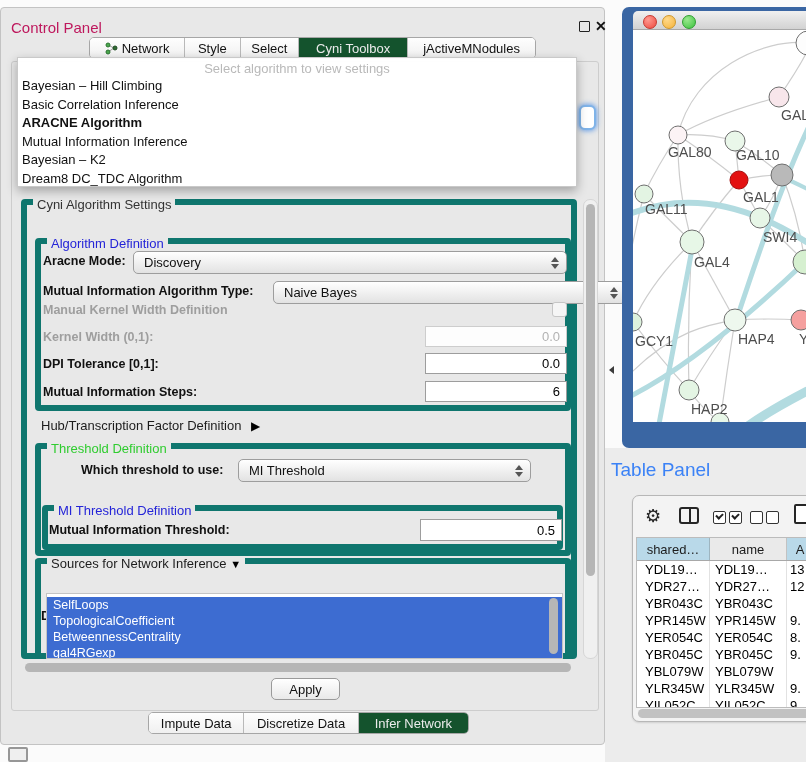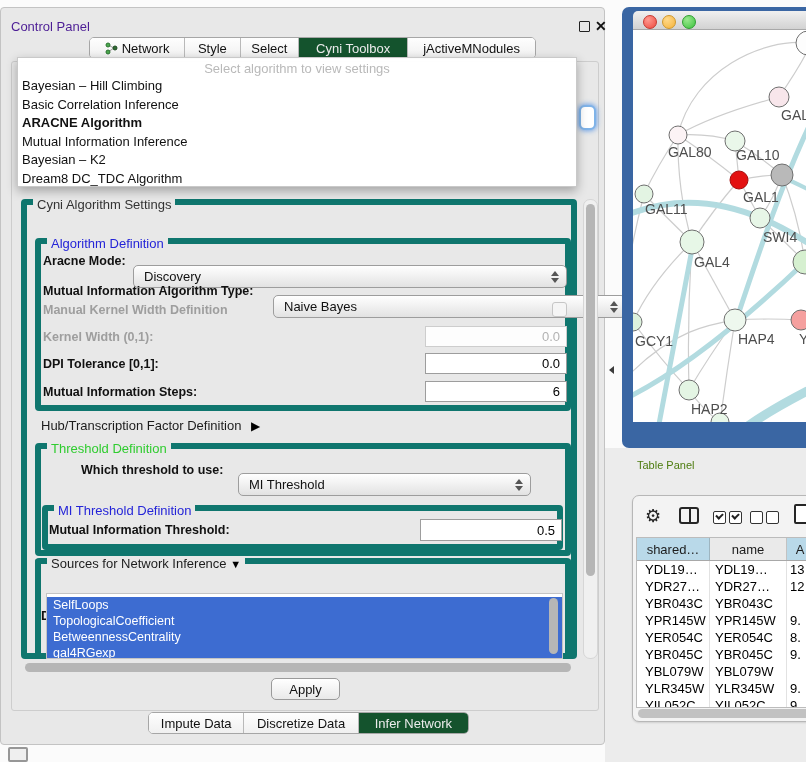--- a/index.html
+++ b/index.html
@@ -2,38 +2,38 @@
 <html><head>
 <meta charset="utf-8">
 <style>
   html,body{margin:0;padding:0;}
   #screen{position:relative;width:806px;height:762px;overflow:hidden;background:#fbfbfb;
           font-family:"Liberation Sans",sans-serif;color:#1a1a1a;-webkit-font-smoothing:antialiased;}
   .abs{position:absolute;box-sizing:border-box;}
   
   #control-panel{left:0;top:7px;width:605px;height:738px;background:#e8e8e8;
                  border:1px solid #c3c3c3;border-radius:4px;}
-  .cp-title{left:10px;top:11px;font-size:13px;color:#4c1d95;}
+  .cp-title{left:10px;top:11px;font-size:15px;color:#be185d;}
   .win-float{left:578px;top:13px;width:11px;height:11px;border:1.5px solid #222;border-radius:1px;}
   .win-close{left:594px;top:10px;font-size:14px;font-weight:bold;color:#111;}
   
   .seg-tabs{display:flex;height:22px;border:1px solid #a6a6a6;border-radius:5px;background:#fdfdfd;
             overflow:hidden;font-size:13px;}
   .seg{display:flex;align-items:center;justify-content:center;border-right:1px solid #b9b9b9;
        background:linear-gradient(#fefefe,#f0f0f0);color:#111;}
   .seg:last-child{border-right:none;}
   .seg.sel{background:#14532d;color:#ececec;}
   
   .group{border:6px solid #0f766e;border-radius:4px;}
   .legend{position:absolute;top:-8px;left:6px;background:#e8e8e8;padding:0 4px;font-size:13px;white-space:nowrap;}
   .lbl{position:absolute;font-size:12.5px;font-weight:bold;color:#111;white-space:nowrap;}
   .lbl.dis{color:#9e9e9e;text-align:center;}
   .combo{position:absolute;height:23px;background:linear-gradient(#ffffff,#e2e2e2);
          border:1px solid #9d9d9d;border-radius:5px;font-size:13px;display:flex;align-items:center;
-         padding-left:10px;box-sizing:border-box;color:#111;margin-top:14px;}
+         padding-left:10px;box-sizing:border-box;color:#111;}
   .combo .arr{position:absolute;right:7px;top:50%;margin-top:-7px;width:8px;height:14px;}
   .tri-up{position:absolute;top:1px;left:0;width:0;height:0;border-left:4px solid transparent;
           border-right:4px solid transparent;border-bottom:5px solid #555;}
   .tri-dn{position:absolute;bottom:1px;left:0;width:0;height:0;border-left:4px solid transparent;
           border-right:4px solid transparent;border-top:5px solid #555;}
   .tfield{position:absolute;height:21px;background:#fff;border:1px solid #9d9d9d;font-size:13px;
           display:flex;align-items:center;justify-content:flex-end;padding-right:6px;box-sizing:border-box;color:#000;}
   .tfield.dis{border-color:#cdcdcd;color:#b2b2b2;background:#fdfdfd;}
   .checkbox{position:absolute;width:13px;height:13px;border:1px solid #c6c6c6;border-radius:3px;background:#f5f5f5;}
   .vtrack{background:#f0f0f0;border:1px solid #d6d6d6;border-radius:7px;}
@@ -51,21 +51,21 @@
   .btn{display:flex;align-items:center;justify-content:center;background:linear-gradient(#ffffff,#e9e9e9);
        border:1px solid #9a9a9a;border-radius:5px;font-size:13px;color:#111;}
   
   #net-window{left:622px;top:7px;width:192px;height:441px;background:#3a66a3;border-radius:7px 0 0 7px;}
   #net-titlebar{left:11px;top:4px;width:181px;height:19px;background:linear-gradient(#f0f0f0,#d2d2d2);
                 border-radius:5px 0 0 0;border-bottom:1px solid #a8a8a8;}
   .tl{position:absolute;top:3.5px;width:12px;height:12px;border-radius:50%;}
   #net-canvas{left:11px;top:23px;width:181px;height:392px;background:#ffffff;overflow:hidden;}
   
   #right-lower{left:605px;top:448px;width:201px;height:314px;background:#ececec;}
-  .tp-title{left:637px;top:459px;font-size:11px;color:#4d7c0f;}
+  .tp-title{left:611px;top:459px;font-size:19px;color:#3b82f6;}
   #table-window{left:632px;top:495px;width:182px;height:227px;background:#f3f3f3;border:1px solid #b7b7b7;
                 border-radius:7px;box-shadow:0 1px 2px rgba(0,0,0,0.12);}
   .gear{font-size:18px;color:#262626;line-height:18px;}
   .ico-cols{width:20px;height:17px;border:2px solid #262626;border-radius:3px;position:relative;}
   .ico-cols:after{content:"";position:absolute;left:50%;top:0;bottom:0;width:2px;background:#262626;}
   .cb{width:11px;height:11px;border:1.5px solid #333;border-radius:2px;position:relative;background:#fff;}
   .cb.on:after{content:"";position:absolute;left:2px;top:1px;width:5px;height:3px;
                border-left:2px solid #222;border-bottom:2px solid #222;transform:rotate(-45deg);}
   .ico-doc{width:15px;height:20px;border:2px solid #262626;border-radius:2px;background:#fff;}
   .tbl{background:#fff;border:1px solid #bcbcbc;overflow:hidden;font-size:13px;}

